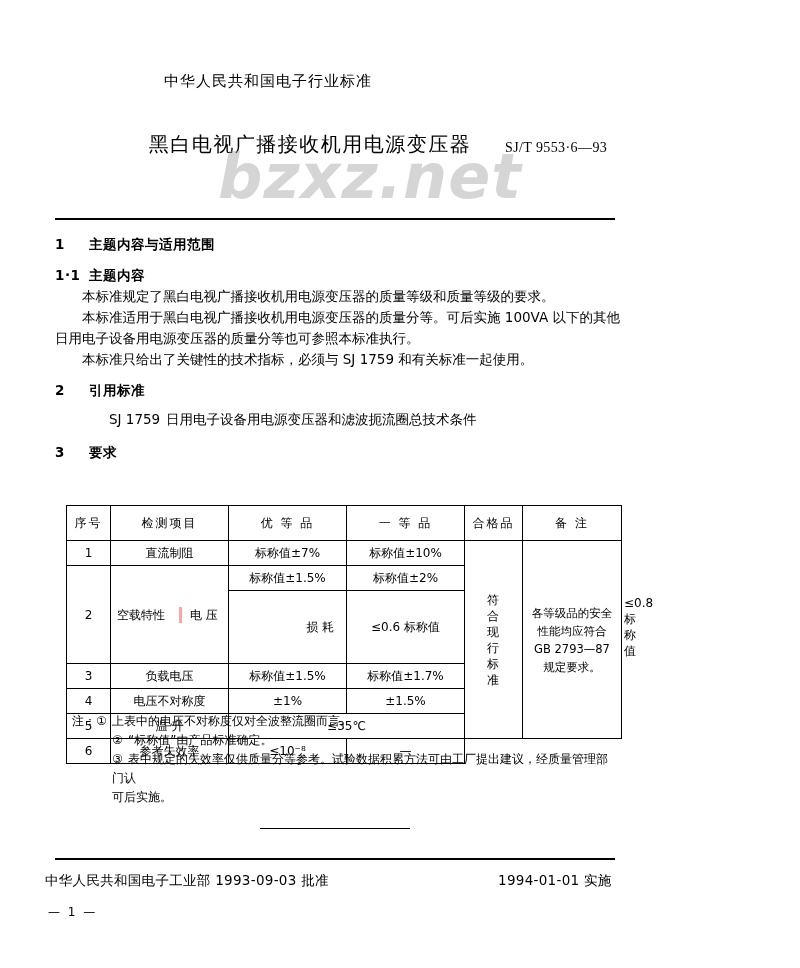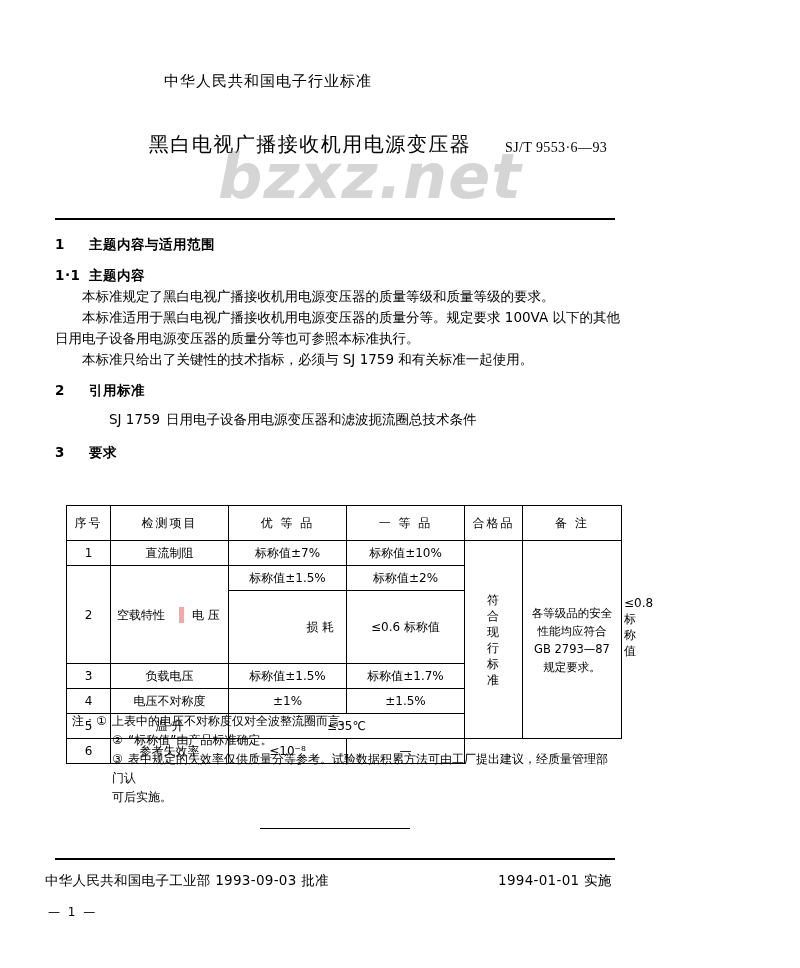--- a/index.html
+++ b/index.html
@@ -178,21 +178,21 @@
       <span class="h-num">1</span><span>主题内容与适用范围</span>
     </div>
 
     <div style="height:10px"></div>
 
     <div class="heading">
       <span class="h-num">1·1</span><span>主题内容</span>
     </div>
     <div class="para">本标准规定了黑白电视广播接收机用电源变压器的质量等级和质量等级的要求。</div>
 
-    <div class="para">本标准适用于黑白电视广播接收机用电源变压器的质量分等。规定要求 100VA 以下的其他日用电子设备用电源变压器的质量分等也可参照本标准执行。</div>
+    <div class="para">本标准适用于黑白电视广播接收机用电源变压器的质量分等。可后实施 100VA 以下的其他日用电子设备用电源变压器的质量分等也可参照本标准执行。</div>
     <div class="para">本标准只给出了关键性的技术指标，必须与 SJ 1759 和有关标准一起使用。</div>
 
     <div class="heading" style="margin-top:10px;">
       <span class="h-num">2</span><span>引用标准</span>
     </div>
 
     <div style="height:8px"></div>
 
     <div class="refline">
       <span class="code">SJ 1759</span><span>日用电子设备用电源变压器和滤波扼流圈总技术条件</span>
@@ -235,21 +235,21 @@
             <div>行</div>
             <div>标</div>
             <div>准</div>
         </td>
         <td rowspan="6" style="font-size:11.5px;line-height:18px;padding:16px 6px;text-align:center;">各等级品的安全性能均应符合 GB 2793—87 规定要求。</td>
       </tr>
 
       <tr>
         <td rowspan="2">2</td>
         <td rowspan="2" style="text-align:left;padding-left:6px;">
-          <span style="display:inline-block;width:62px;">空载特性</span><span style="display:inline-block;border-left:5px solid #fca5a5;padding-left:8px;">电 压</span>
+          <span style="display:inline-block;width:62px;">空载特性</span><span style="display:inline-block;border-left:3px solid #fca5a5;padding-left:8px;">电 压</span>
         </td>
         <td>标称值±1.5%</td>
         <td>标称值±2%</td>
       </tr>
       <tr>
         <td style="text-align:right;padding-right:12px;">损 耗</td>
         <td>≤0.6 标称值</td>
         <td>≤0.8 标称值</td>
       </tr>
 

